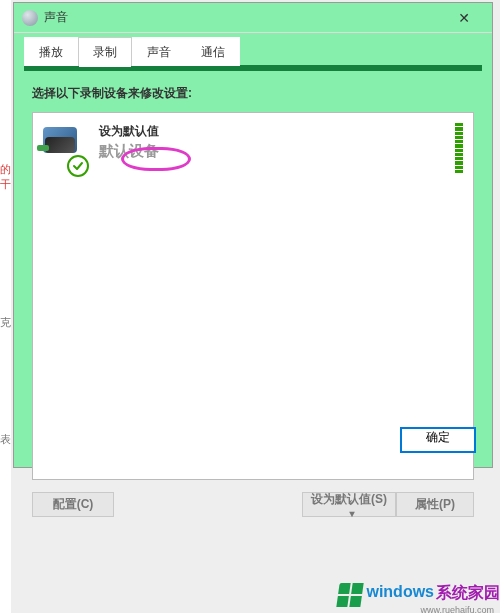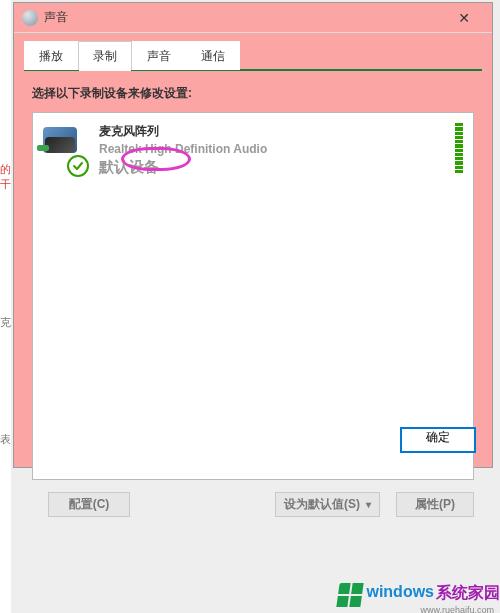--- a/index.html
+++ b/index.html
@@ -2,27 +2,27 @@
 <html><head>
 <meta charset="utf-8">
 <style>
   * { box-sizing: border-box; font-family: "Microsoft YaHei", "Segoe UI", sans-serif; }
   body { margin: 0; background: #eee; width: 500px; height: 613px; position: relative; overflow: hidden; }
   
   .side-sliver { position: absolute; left: 0; top: 0; width: 11px; height: 613px; background: #fff; }
   .sliver-red { position: absolute; left: 0; top: 162px; width: 11px; height: 30px; font-size: 11px; color: #d33; text-align: right; }
   .sliver-gray { position: absolute; width: 11px; font-size: 11px; color: #777; text-align:center; }
   
-  .dialog { position: absolute; left: 13px; top: 2px; width: 480px; height: 466px; background: #fca5a5; border: 1px solid #9a9a9a; }
+  .dialog { position: absolute; left: 13px; top: 2px; width: 480px; height: 466px; background: #86efac; border: 1px solid #9a9a9a; }
   .titlebar { height: 30px; border-bottom: 1px solid #ddd; display: flex; align-items: center; padding: 0 8px; }
   .title-icon { width: 16px; height: 16px; border-radius: 50%; background: radial-gradient(circle at 35% 30%, #e0e6ea, #8596a3); margin-right: 6px; }
   .title-text { font-size: 12px; color: #333; flex: 1; }
   .close-btn { width: 40px; height: 28px; display: flex; align-items: center; justify-content: center; font-size: 14px; color: #333; cursor: pointer; }
   
-  .tabs { position: relative; margin: 12px 10px 0 10px; border-bottom: 2px solid #15803d; display: flex; align-items: flex-end; height: 26px; }
+  .tabs { position: relative; margin: 12px 10px 0 10px; border-bottom: 6px solid #15803d; display: flex; align-items: flex-end; height: 26px; }
   .tab { font-size: 12px; color: #333; padding: 6px 14px 5px 14px; border: 1px solid #ccc; border-bottom: none; background: #fff; margin-right: 0; position: relative; top: 1px; cursor: pointer; }
   .tab.inactive { border-color: transparent; background: #fff; }
   .tab.active { background: #fff; border-color: #ccc; z-index: 2; }
   .tab.active::after { content: ""; position: absolute; left: 0; right: 0; bottom: -1px; height: 2px; background: #fff; }
   
   .inner { padding: 14px 18px 14px 18px; font-weight: bold; }
   .prompt { font-size: 12px; color: #333; margin-bottom: 10px; }
   .device-box { border: 1px solid #bababa; height: 368px; background: #fff; position: relative; }
   .device-row { display: flex; padding: 10px 10px 8px 10px; position: relative; }
   .dev-icon-wrap { width: 46px; position: relative; }
@@ -34,23 +34,23 @@
   .dev-text { flex: 1; padding-left: 10px; }
   .dev-name { font-size: 12px; color: #333; }
   .dev-driver { font-size: 12px; color: #9a9a9a; margin-top: 2px; }
   .dev-status { font-size: 15px; color: #9a9a9a; margin-top: 2px; display: inline-block; }
   .highlight-oval { position: absolute; left: 88px; top: 34px; width: 70px; height: 24px; border: 3px solid #e03ac8; border-radius: 50% / 60%; pointer-events: none; }
   .level-meter { position: absolute; right: 10px; top: 10px; width: 8px; height: 50px; display: flex; flex-direction: column-reverse; gap: 1px; }
   .lvl { flex: 1; background: #2ea000; }
   
   .btn-row1 { display: flex; margin-top: 12px; align-items: center; }
   .btn-row1 .spacer { flex: 1; }
-  .sbtn { height: 25px; font-size: 12px; border: 1px solid #c9c9c9; background: #e6e6e6; color: #777; display: inline-flex; align-items: center; justify-content: center; padding: 0 12px; margin-left: 16px; }
+  .sbtn { height: 25px; font-size: 12px; border: 1px solid #c9c9c9; background: #e6e6e6; color: #777; display: inline-flex; align-items: center; justify-content: center; padding: 0 12px; margin-left: 0; }
   .sbtn.config { width: 82px; }
-  .sbtn.setdef { padding: 0 8px; }
+  .sbtn.setdef { padding: 0 8px; flex-direction: column; }
   .sbtn .drop { margin-left: 6px; font-size: 10px; }
   .sbtn.prop { width: 78px; }
   
   .bottom { position: absolute; right: 16px; bottom: 14px; display: flex; gap: 8px; align-items: center; margin-top: 36px; }
   .dbtn { height: 26px; font-size: 12px; border: 1px solid #adadad; background: #e1e1e1; padding: 0 22px; cursor: pointer; }
   .dbtn.primary { background: #fff; border: 2px solid #0078d7; color: #000; padding: 0 24px; }
   
   .wm { position: absolute; right: 0; bottom: 6px; display: flex; align-items: flex-start; font-family: "Segoe UI", sans-serif; }
   .wm-logo { width: 24px; height: 24px; display: grid; grid-template-columns: 1fr 1fr; grid-template-rows: 1fr 1fr; gap: 2px; margin-right: 4px; transform: skewX(-8deg); }
   .wm-logo span { background: #199e4b; }
@@ -94,22 +94,21 @@
       <div class="device-row">
         <div class="dev-icon-wrap">
           <div class="dev-icon"></div>
           <div class="check-badge">
             <svg viewBox="0 0 24 24">
                 <path d="M4 12 L10 18 L20 6" stroke="#35a000" stroke-width="4" fill="none" stroke-linecap="round" stroke-linejoin="round"></path>
               </svg>
           </div>
         </div>
         <div class="dev-text">
-          <div class="dev-name">麦克风阵列</div>
-          <div class="dev-driver">Realtek High Definition Audio</div>
+          <div class="dev-name">设为默认值</div>
           <div class="dev-status">默认设备</div>
         </div>
         <div class="level-meter">
           <div class="lvl"></div>
             <div class="lvl"></div>
             <div class="lvl"></div>
             <div class="lvl"></div>
           <div class="lvl"></div>
             <div class="lvl"></div>
             <div class="lvl"></div>

